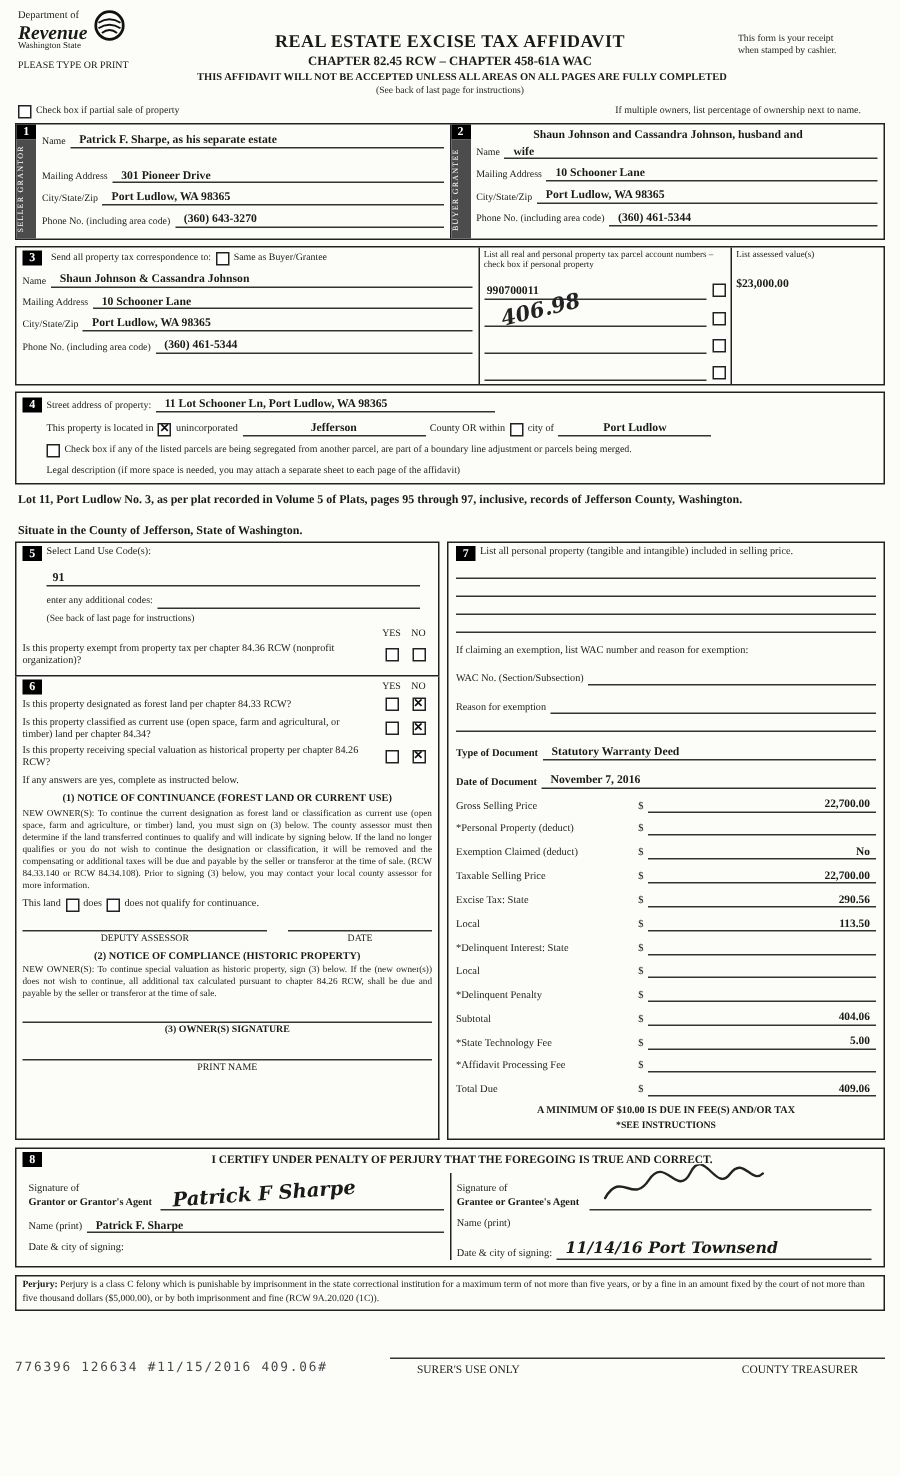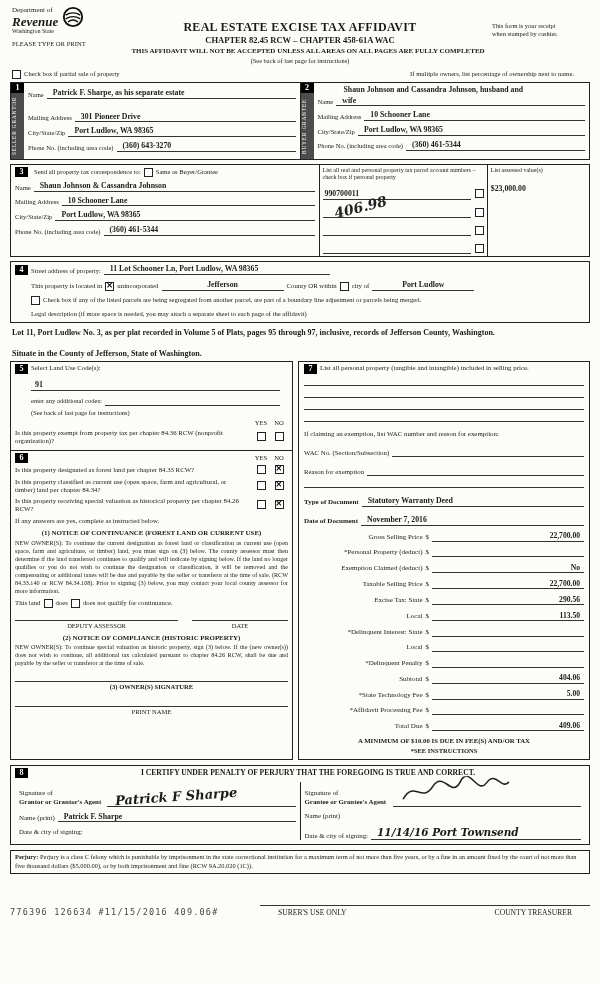--- a/index.html
+++ b/index.html
@@ -30,21 +30,21 @@
   .toprow .left{display:flex;align-items:center;gap:3px}
   .toprow .right{margin-right:14px}
   
   .parties{display:flex;border:1px solid #222;margin-top:3px;min-height:76px}
   .party{flex:1;display:flex}
   .party.seller{border-right:1px solid #222}
   .party-side{width:13px;display:flex;flex-direction:column;flex:none}
   .party-side .num-box{margin:0;width:13px}
   .vert{flex:1;background:#4c4c4c;color:#fff;writing-mode:vertical-rl;transform:rotate(180deg);font-size:5.4px;letter-spacing:.8px;text-align:center}
   .party-fields{flex:1;padding:1px 4px 3px;display:flex;flex-direction:column}
-  .overflow-line{font-size:7.8px;font-weight:bold;margin:1px 0 0 26px}
+  .overflow-line{font-size:7.8px;font-weight:bold;margin:1px 0 0 38px}
   .spacer8{height:9px}
   
   .sec3{display:flex;border:1px solid #222;margin-top:4px;min-height:86px}
   .sec3-left{flex:1.95;padding:2px 4px 3px;display:flex;flex-direction:column}
   .sec3-left .hdr{display:flex;align-items:center;gap:3px;font-size:6.6px}
   .sec3-mid{flex:1.05;border-left:1px solid #222;padding:2px 3px;position:relative}
   .sec3-right{flex:.62;border-left:1px solid #222;padding:2px 3px}
   .mid-hdr,.right-hdr{font-size:6px;line-height:1.2}
   .parcel-row{display:flex;align-items:flex-start;gap:4px;margin-top:8px}
   .parcel-line{flex:1;border-bottom:1px solid #333;min-height:9px;padding-left:2px}
@@ -89,21 +89,21 @@
   
   .sec7{border:1px solid #222;padding:2px 5px 4px;display:flex;flex-direction:column}
   .sec7 .hdr{display:flex;align-items:flex-start}
   .sec7 .hdr .htext{flex:1;font-size:6.9px}
   .blank-line{border-bottom:1px solid #333;height:11px}
   .exempt-intro{font-size:6.9px;margin-top:8px}
   .wacrow{display:flex;align-items:flex-end;margin-top:9px;font-size:6.8px}
   .docrow{display:flex;align-items:flex-end;margin-top:8px}
   .docrow .dlbl{font-size:7px;font-weight:bold;flex:none}
   .mrow{display:flex;align-items:flex-end;margin-top:5.5px}
-  .mrow .mlabel{flex:1;text-align:right;font-size:7px;padding-right:3px}
+  .mrow .mlabel{flex:1;font-size:7px;padding-right:3px}
   .mrow .dollar{flex:none;font-size:7px;padding-right:3px}
   .mrow .mval{width:148px;flex:none;border-bottom:1px solid #333;text-align:right;font-weight:bold;font-size:7.6px;min-height:9px;padding-right:4px}
   .minnote{text-align:center;font-weight:bold;font-size:6.8px;margin-top:6px}
   .seeinstr{text-align:center;font-weight:bold;font-size:6.5px;margin-top:1px}
   
   .sec8{border:1px solid #222;margin-top:5px;padding:2px 4px 4px}
   .certify-row{display:flex;align-items:center}
   .certify-row .ctext{flex:1;text-align:center;font-weight:bold;font-size:7.6px}
   .sig-grid{display:flex;margin-top:4px}
   .sig-col{flex:1;padding:0 4px}

